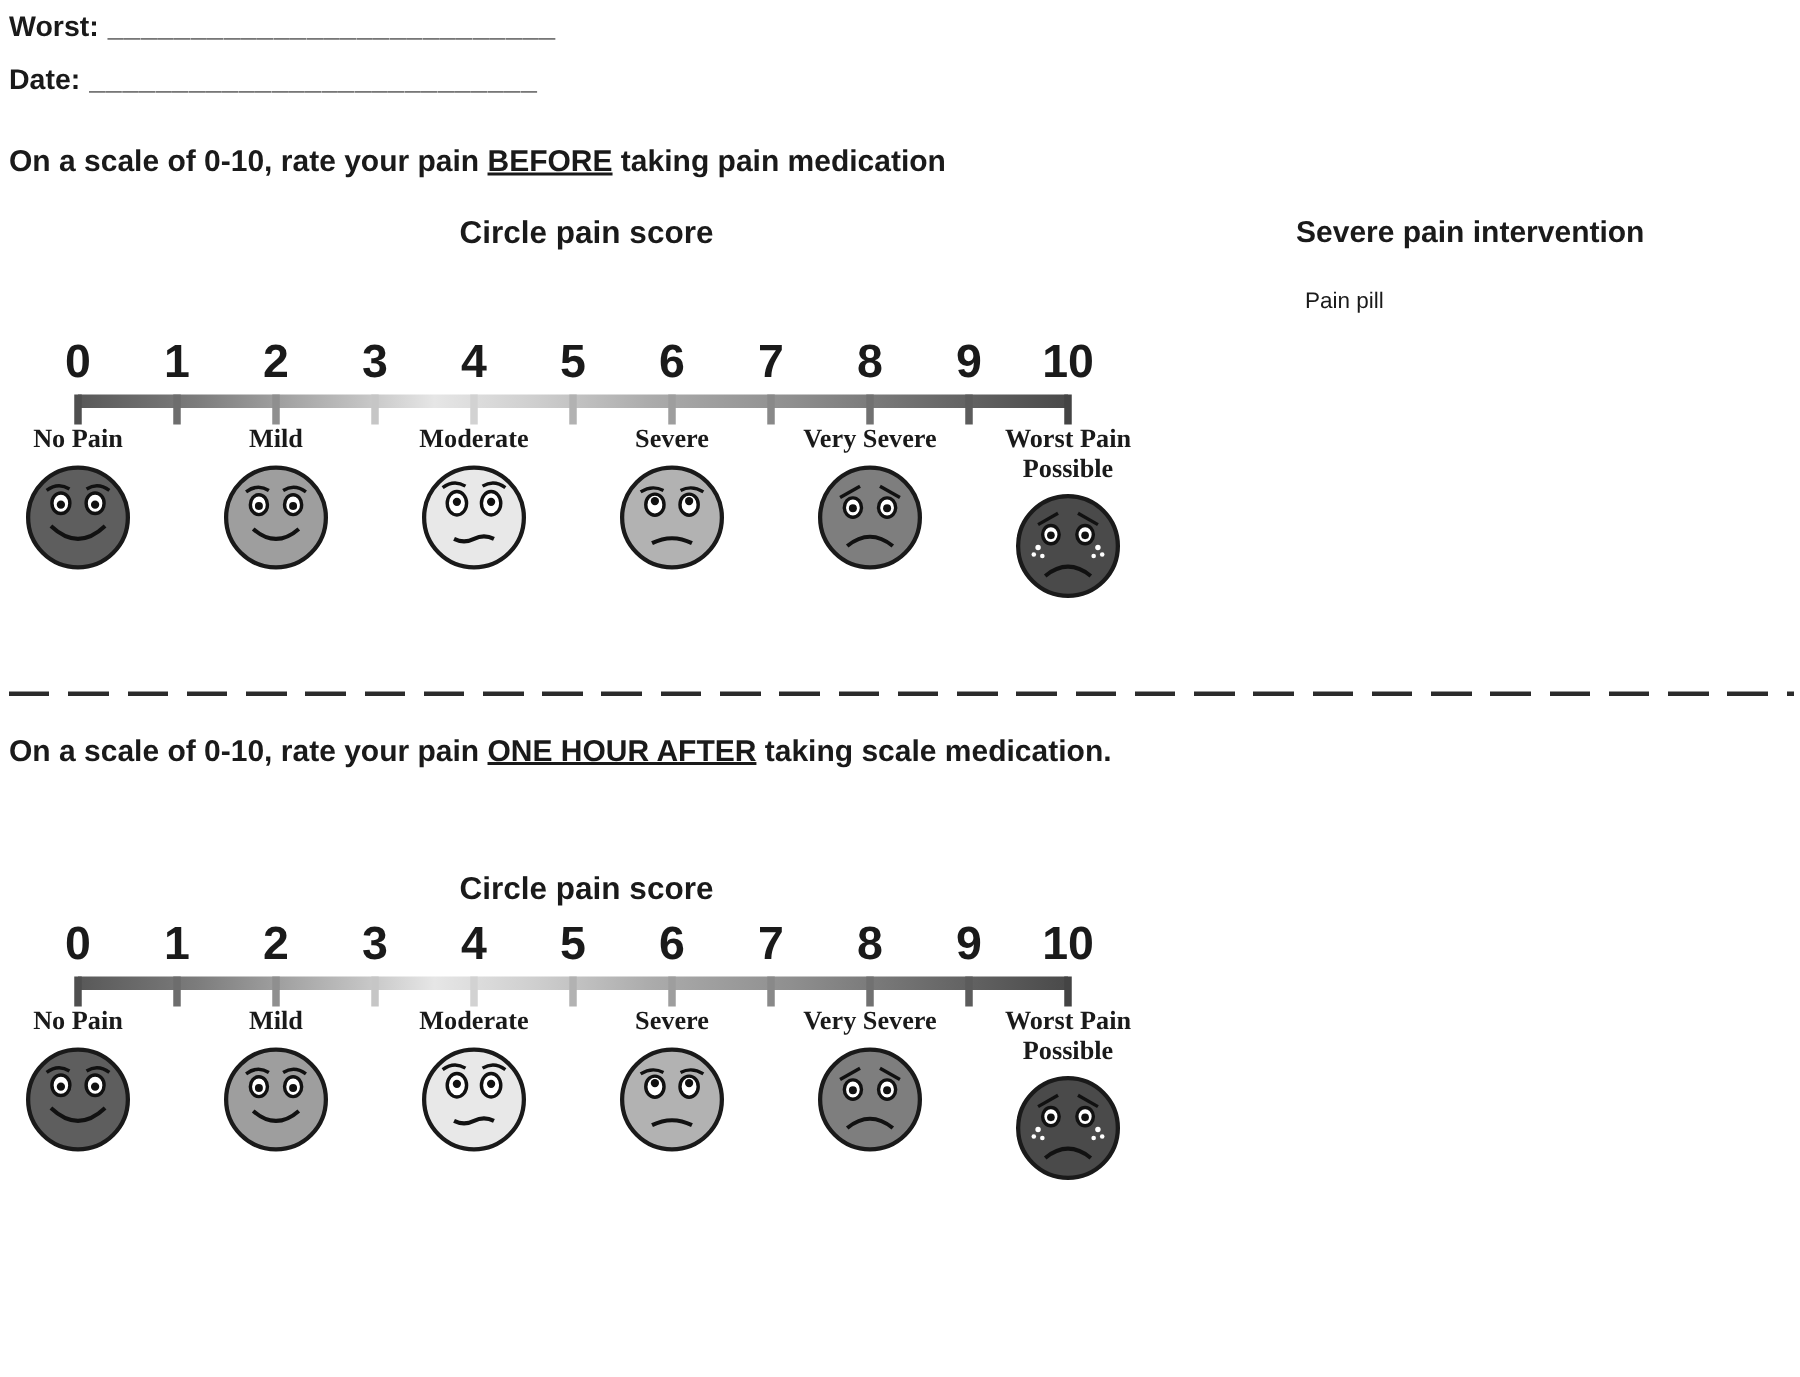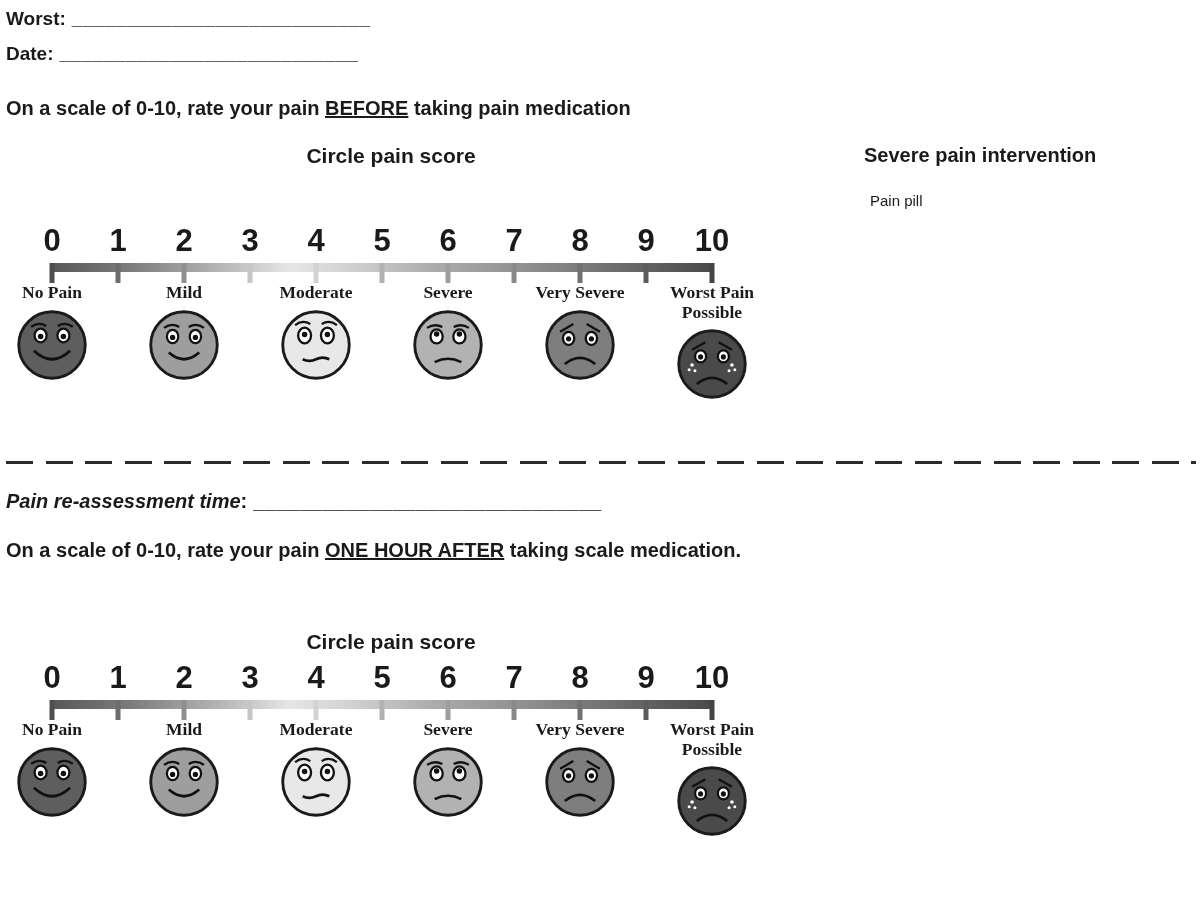--- a/index.html
+++ b/index.html
@@ -198,23 +198,20 @@
       <div class="face-label">Worst Pain Possible</div>
       <svg class="face" viewBox="0 0 80 80">
         <circle cx="40" cy="40" r="35" stroke="#1a1a1a" stroke-width="3" fill="#4a4a4a"></circle>
         <use href="#feat-crying"></use>
       </svg>
     </div>
   </div>
 
   <div class="divider"></div>
 
-  <div class="prompt reassess">
-    <span class="lbl">Pain re-assessment time</span><span>:</span><span class="blank">______________________________</span>
-  </div>
 
   <div class="prompt after-prompt">
     <span>On a scale of 0-10, rate your pain </span><span class="emph">ONE HOUR AFTER</span><span> taking scale medication.</span>
   </div>
 
   <div class="score-header-2">Circle pain score</div>
 
   <div class="scale scale-2">
     <span class="num" style="left:0%">0</span>
     <span class="num" style="left:10%">1</span>

